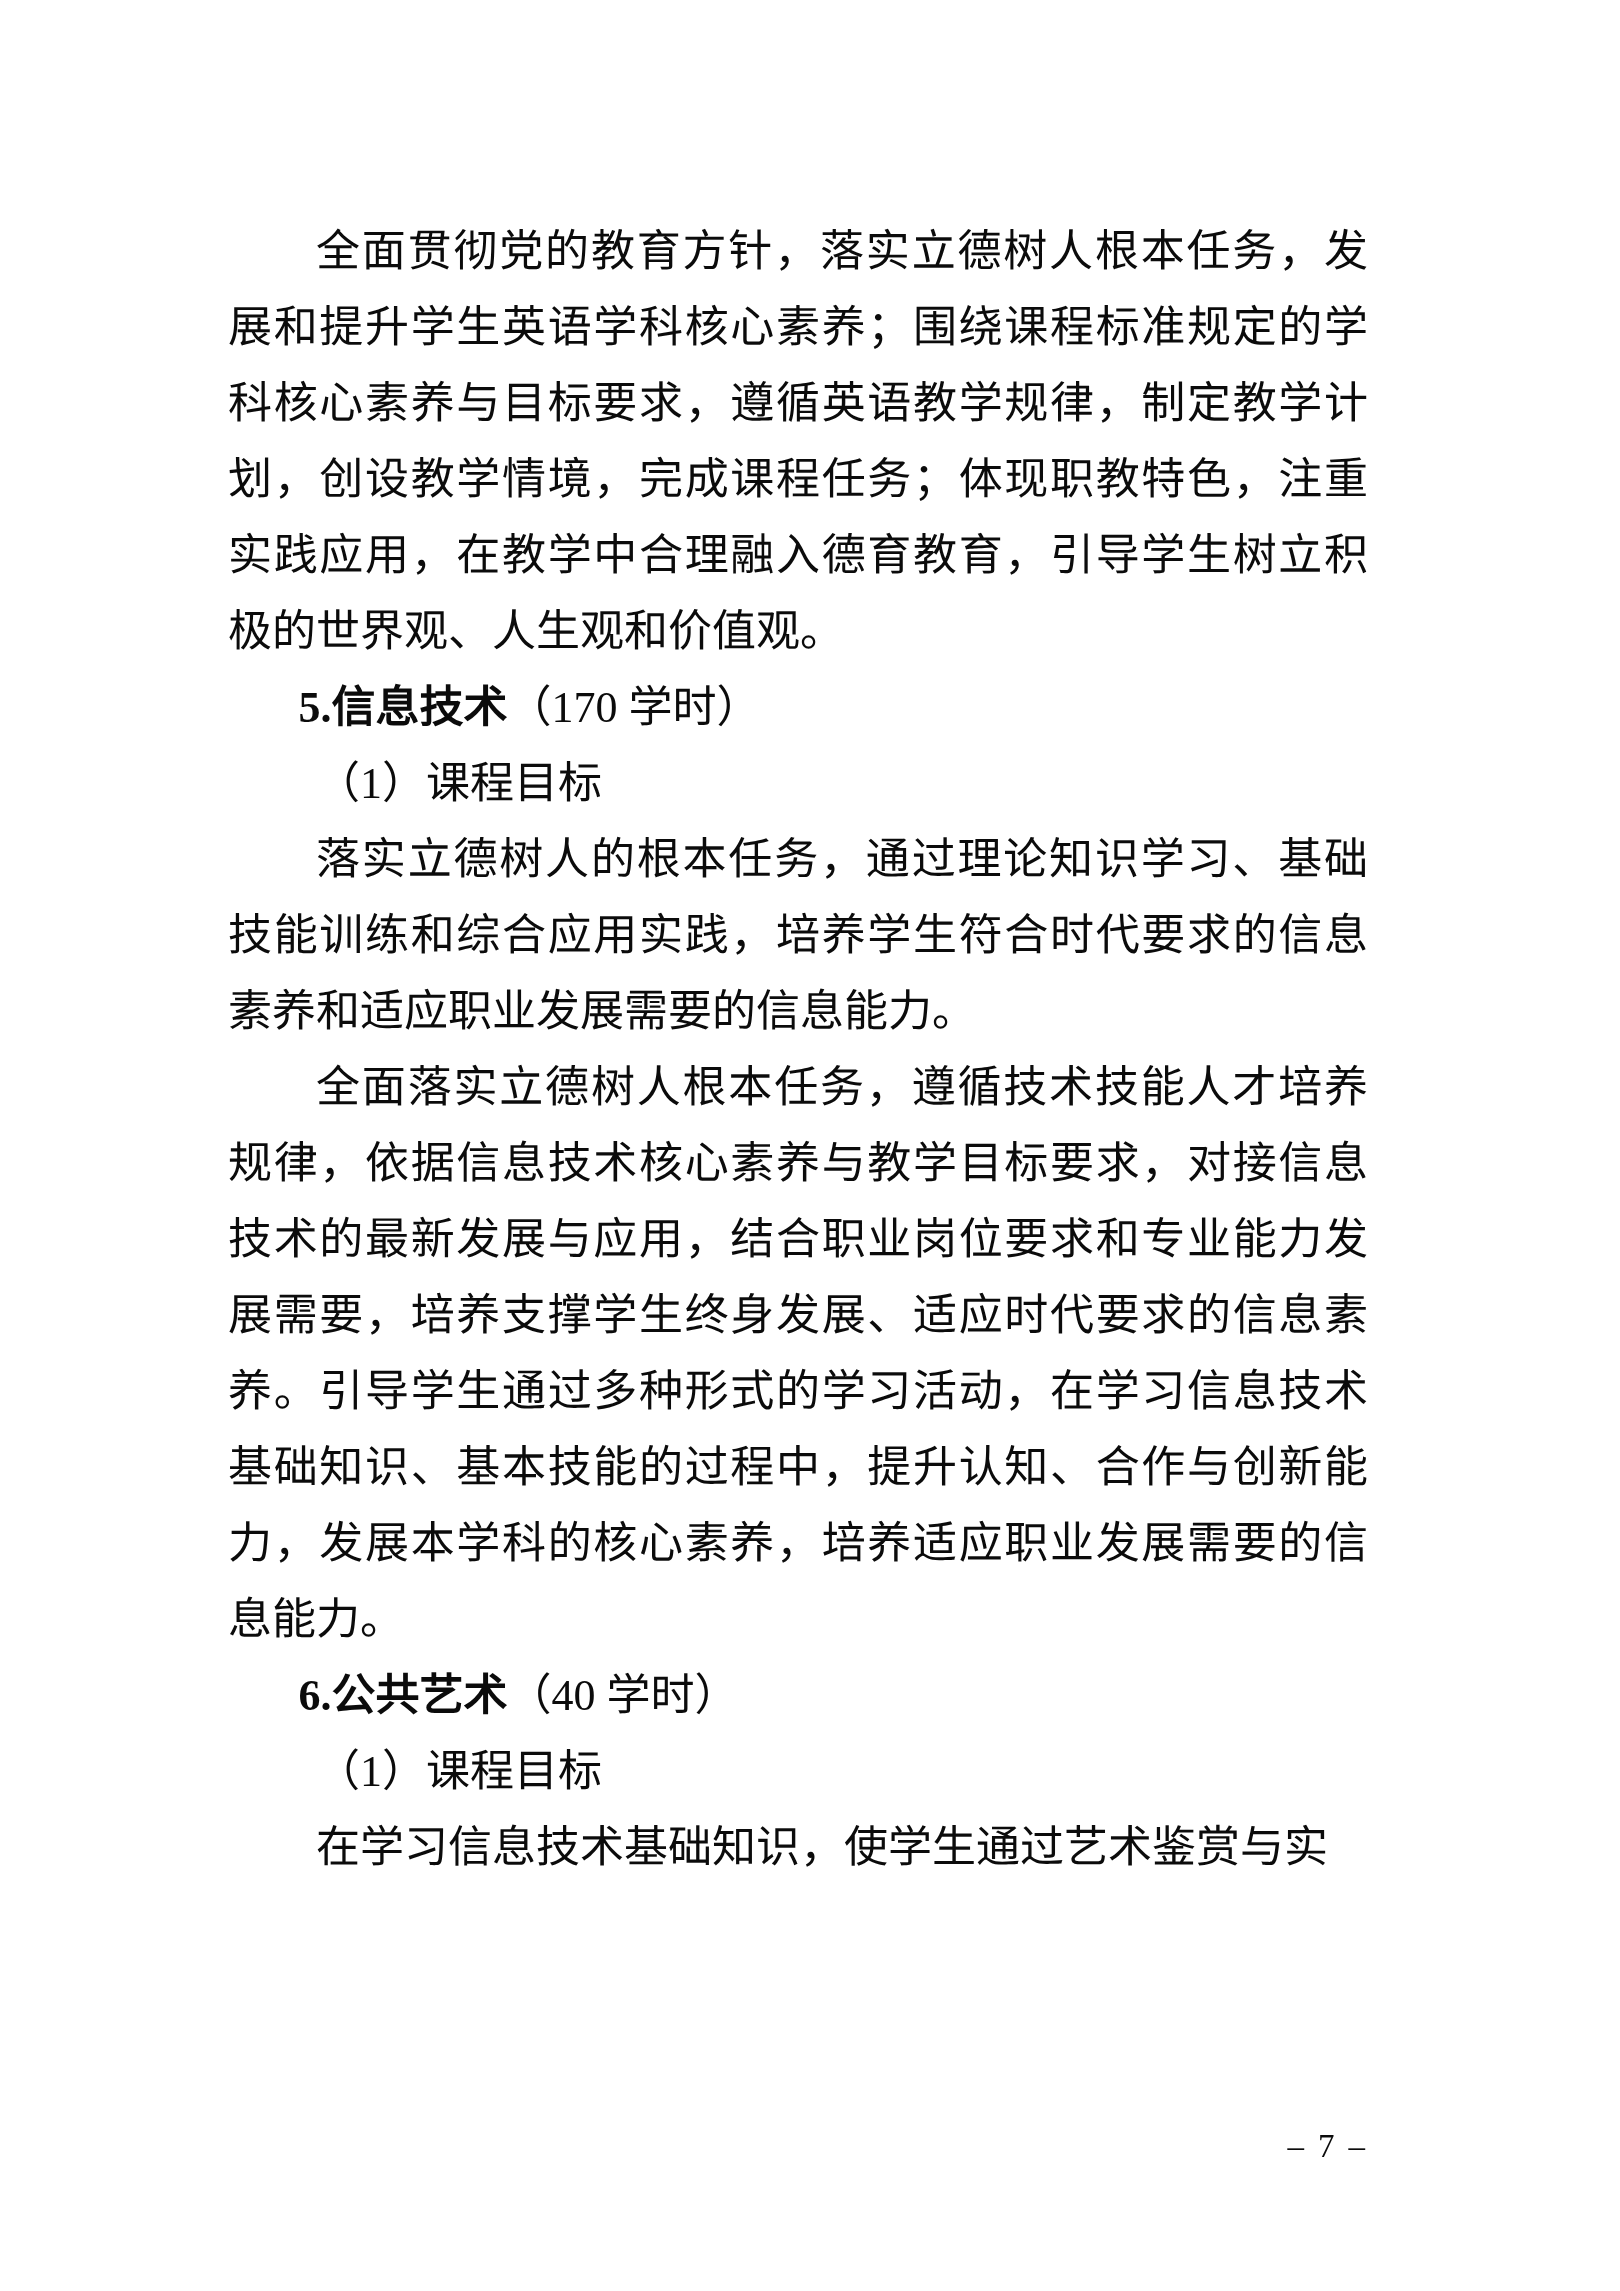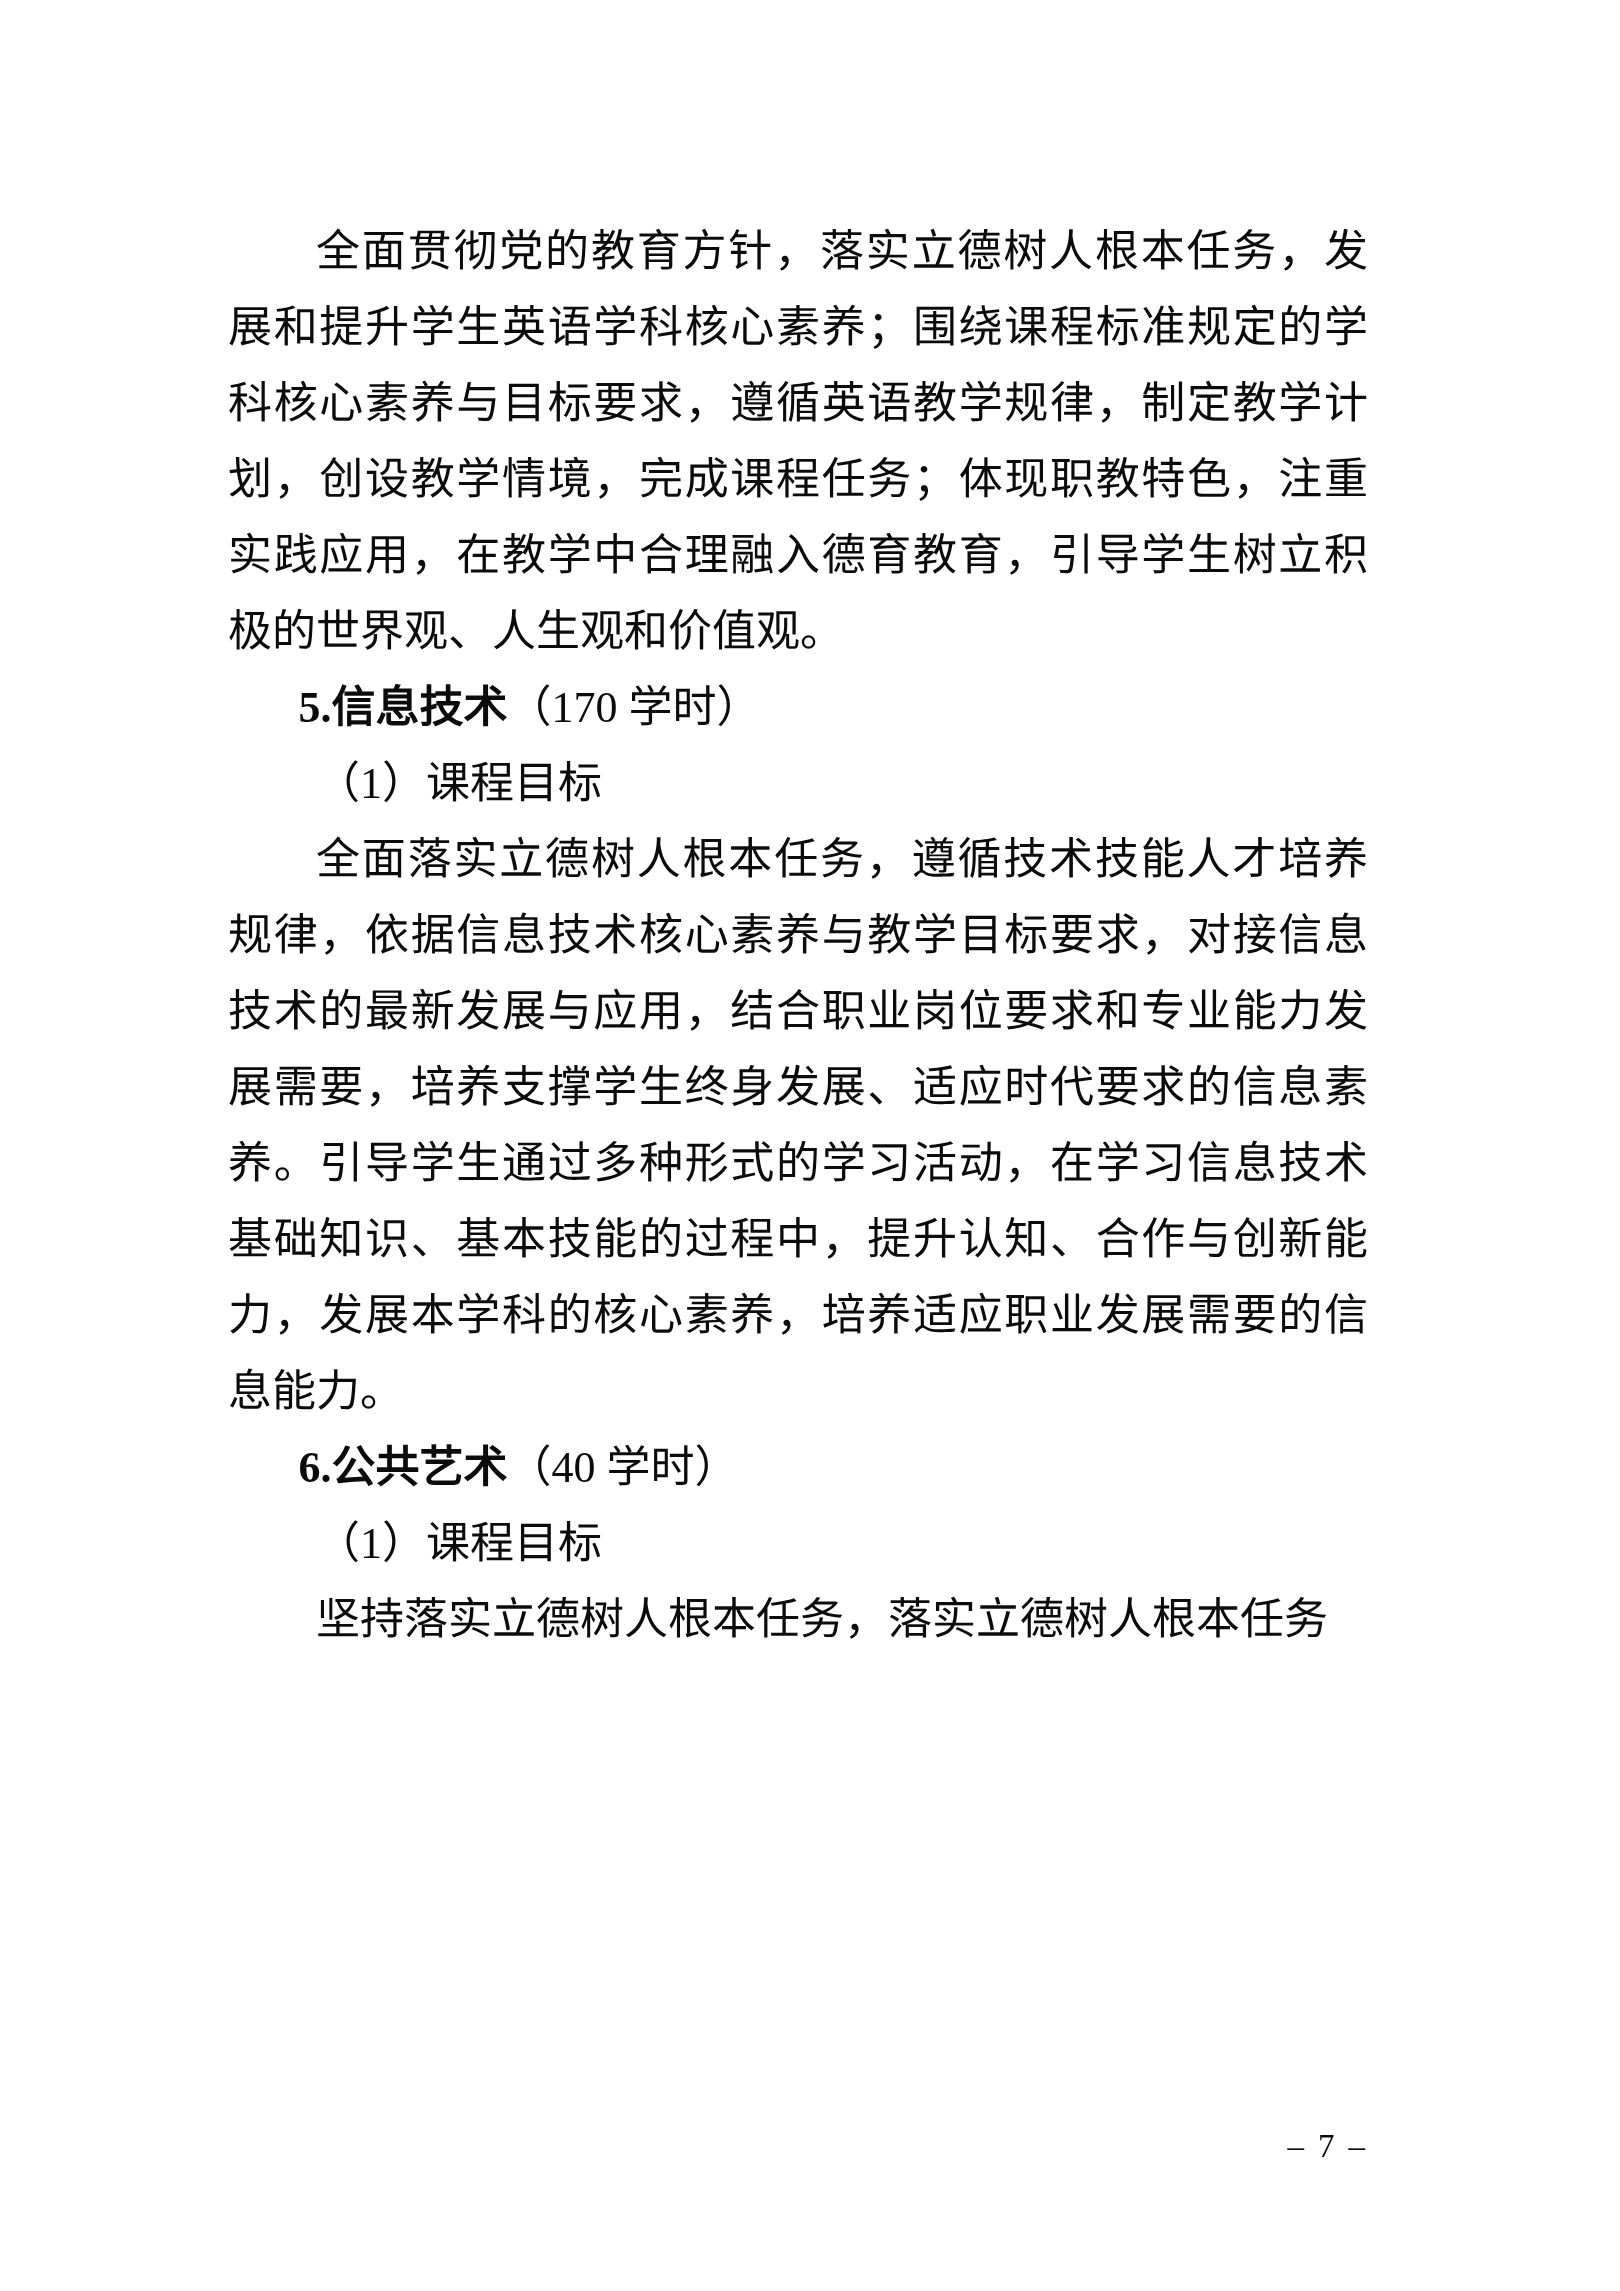--- a/index.html
+++ b/index.html
@@ -57,29 +57,30 @@
 
 <div class="page">
   <div class="content">
 
     <p class="para">全面贯彻党的教育方针，落实立德树人根本任务，发展和提升学生英语学科核心素养；围绕课程标准规定的学科核心素养与目标要求，遵循英语教学规律，制定教学计划，创设教学情境，完成课程任务；体现职教特色，注重实践应用，在教学中合理融入德育教育，引导学生树立积极的世界观、人生观和价值观。</p>
 
     <p class="heading"><span class="heading-bold">5.信息技术</span><span class="heading-suffix">（170 学时）</span></p>
 
     <p class="subheading">（1）课程目标</p>
 
+    <p class="para">落实立德树人的根本任务，通过理论知识学习、基础技能训练和综合应用实践，培养学生符合时代要求的信息素养和适应职业发展需要的信息能力。</p>
 
 
 
 
     <p class="para">全面落实立德树人根本任务，遵循技术技能人才培养规律，依据信息技术核心素养与教学目标要求，对接信息技术的最新发展与应用，结合职业岗位要求和专业能力发展需要，培养支撑学生终身发展、适应时代要求的信息素养。引导学生通过多种形式的学习活动，在学习信息技术基础知识、基本技能的过程中，提升认知、合作与创新能力，发展本学科的核心素养，培养适应职业发展需要的信息能力。</p>
 
     <p class="heading"><span class="heading-bold">6.公共艺术</span><span class="heading-suffix">（40 学时）</span></p>
 
     <p class="subheading">（1）课程目标</p>
 
-    <p class="para">坚持落实立德树人根本任务，落实立德树人根本任务</p>
+    <p class="para">在学习信息技术基础知识，使学生通过艺术鉴赏与实</p>
 
   </div>
 
   <div class="pagenum">– 7 –</div>
 </div>
 
 
 </body></html>

